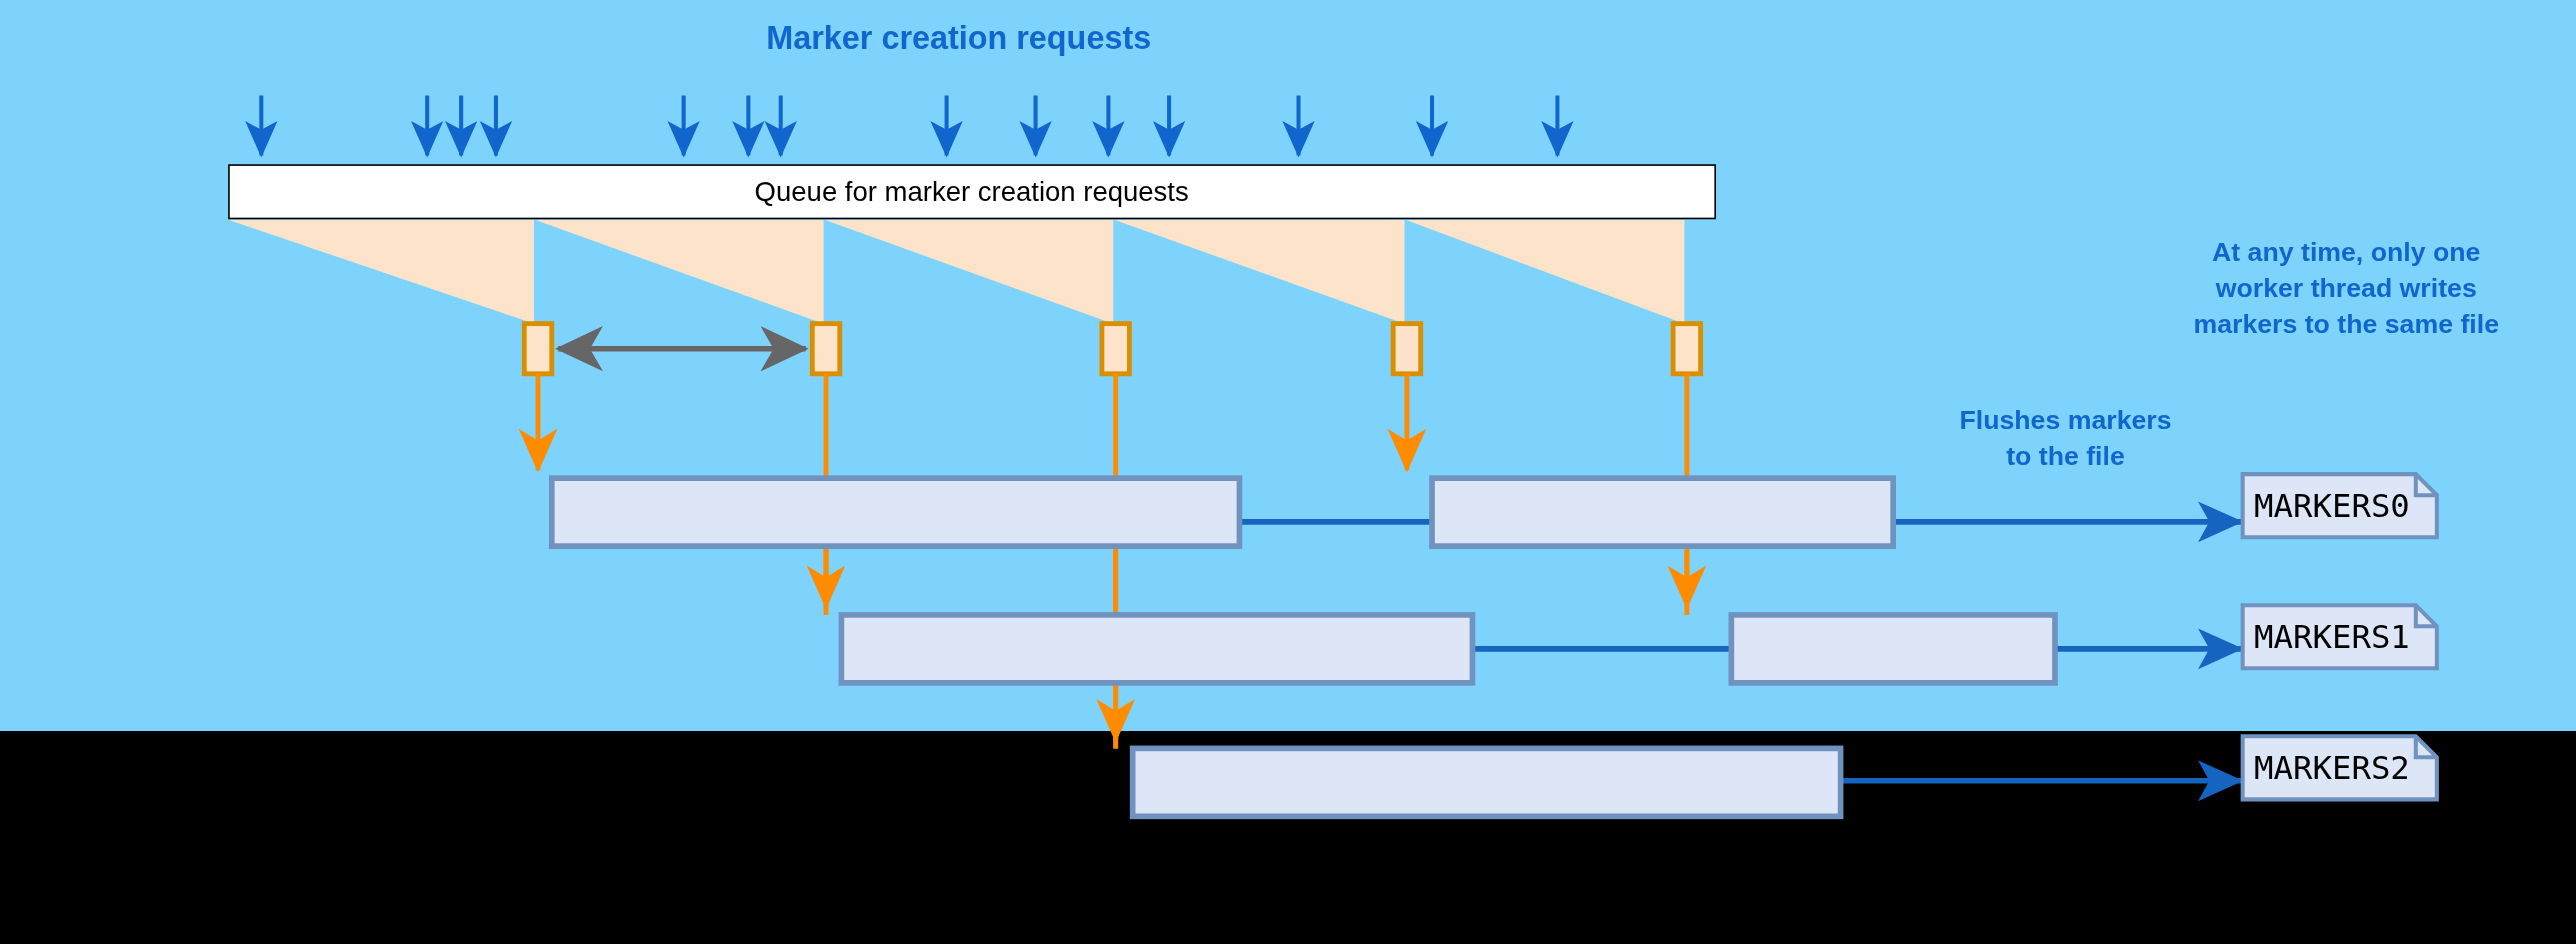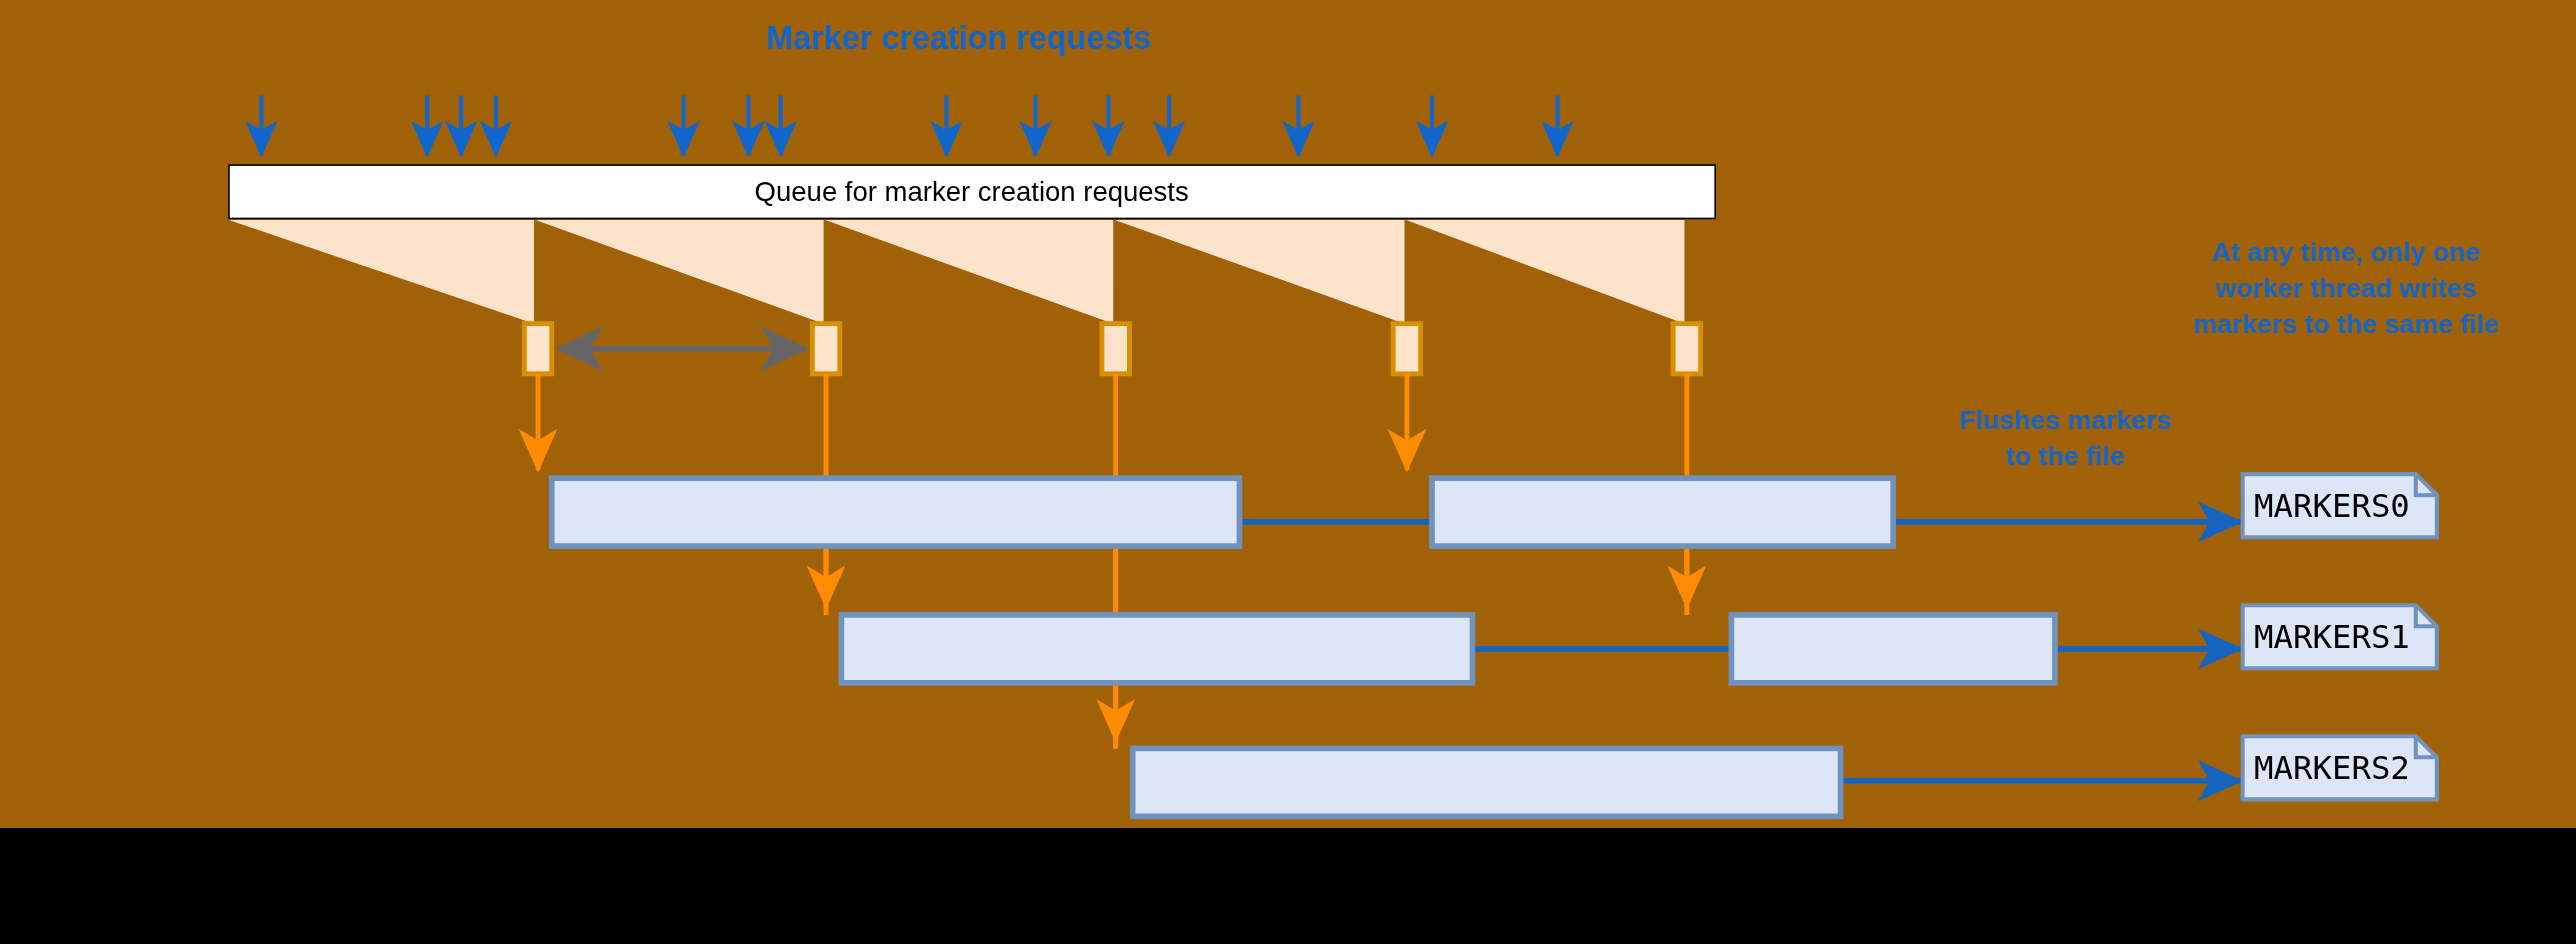--- a/index.html
+++ b/index.html
@@ -1,18 +1,18 @@
 <!DOCTYPE html>
 <html style="font-size:13px"><head>
 <meta charset="utf-8">
 <style>
   html,body{margin:0;padding:0;background:#000;}
   body{width:2576px;height:945px;overflow:hidden;
        font-family:"Liberation Sans","DejaVu Sans",sans-serif;}
-  #stage{position:relative;width:2576px;height:828px;background:#a16207;}
+  #stage{position:relative;width:2576px;height:731px;background:#7dd3fc;}
   svg#diagram{position:absolute;left:0;top:0;width:2576px;height:945px;display:block;}
   .lbl-blue{fill:#1066cc;font-weight:bold;font-family:"Liberation Sans","DejaVu Sans",sans-serif;}
   .queue-text{fill:#000000;font-family:"Liberation Sans","DejaVu Sans",sans-serif;}
   .file-text{fill:#000000;font-family:"DejaVu Sans Mono","Liberation Mono",monospace;}
 </style>
 </head>
 <body>
 
 <div id="stage">
 <svg id="diagram" viewBox="0 0 3184 1168">

